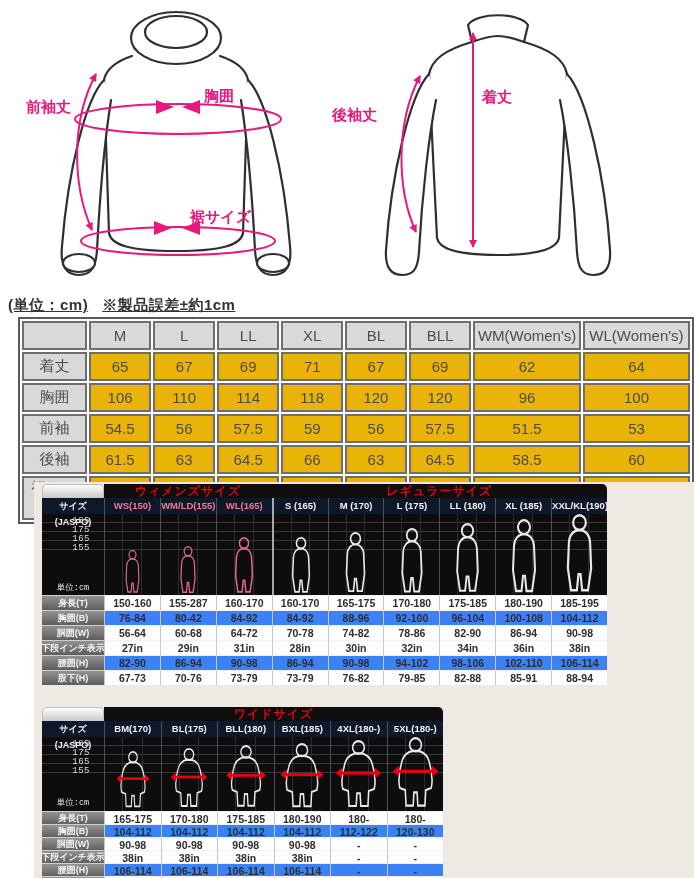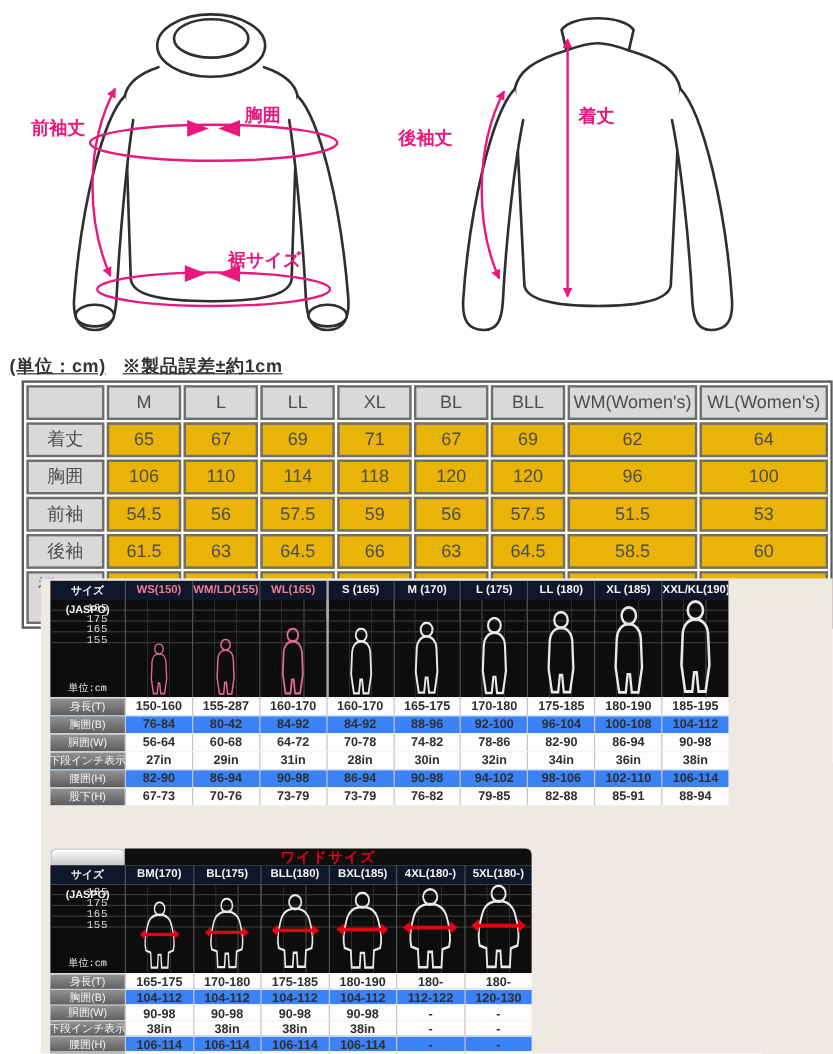--- a/index.html
+++ b/index.html
@@ -55,21 +55,21 @@
          text-align:right;letter-spacing:.5px;}
   .unit{position:absolute;bottom:2px;left:0;right:0;text-align:center;color:#e8e8e8;font-size:8.5px;}
   .fig{border-left:1px solid #4f4f4f;display:flex;align-items:flex-end;justify-content:center;
        background-image:linear-gradient(to right,transparent calc(33% - 1px),#2d2d2d calc(33% - 1px),#2d2d2d 33%,transparent 33%),
                         linear-gradient(to right,transparent calc(67% - 1px),#2d2d2d calc(67% - 1px),#2d2d2d 67%,transparent 67%);}
   .fig.sepL,.chead.sepL{border-left:2px solid #a8a8a8;}
   .fig svg{display:block;margin-bottom:2px;}
 
   .drow{background:#fdfdfd;}
   .drow.shade{background:#3b82f6;}
-  .dlab{background:linear-gradient(#929292,#5d5d5d);color:#f4f4f4;font-size:9px;font-weight:normal;
+  .dlab{background:linear-gradient(#929292,#5d5d5d);color:#f4f4f4;font-size:9px;font-weight:bold;
         display:flex;align-items:center;justify-content:center;border-top:1px solid #cfcfcf;
         white-space:nowrap;}
   .dval{display:flex;align-items:center;justify-content:center;font-size:10.5px;font-weight:bold;
         color:#2e2e2e;border-left:1px solid #c6c6c6;border-top:1px solid #f2f2f2;white-space:nowrap;}
 
   svg text{font-family:"Liberation Sans",sans-serif;}
 </style>
 </head>
 <body>
 
@@ -196,20 +196,25 @@
         <td class="c-std">110</td>
         <td class="c-std">110</td>
         <td class="c-w">96</td>
         <td class="c-w">100</td>
       </tr>
     </tbody>
   </table>
 
 <div class="abs beige"></div>
 <div class="jaspo" id="chart1">
+    <div class="trow cols9">
+      <div class="corner-tab"></div>
+      <div class="gtitle" style="grid-column:span 3;">ウィメンズサイズ</div>
+      <div class="gtitle last" style="grid-column:span 6;">レギュラーサイズ</div>
+    </div>
     <div class="hrow cols9">
       <div class="corner">サイズ(JASPO)</div>
       <div class="chead women">WS(150)</div>
       <div class="chead women">WM/LD(155)</div>
       <div class="chead women">WL(165)</div>
       <div class="chead sepL">S (165)</div>
       <div class="chead">M (170)</div>
       <div class="chead">L (175)</div>
       <div class="chead">LL (180)</div>
       <div class="chead">XL (185)</div>

